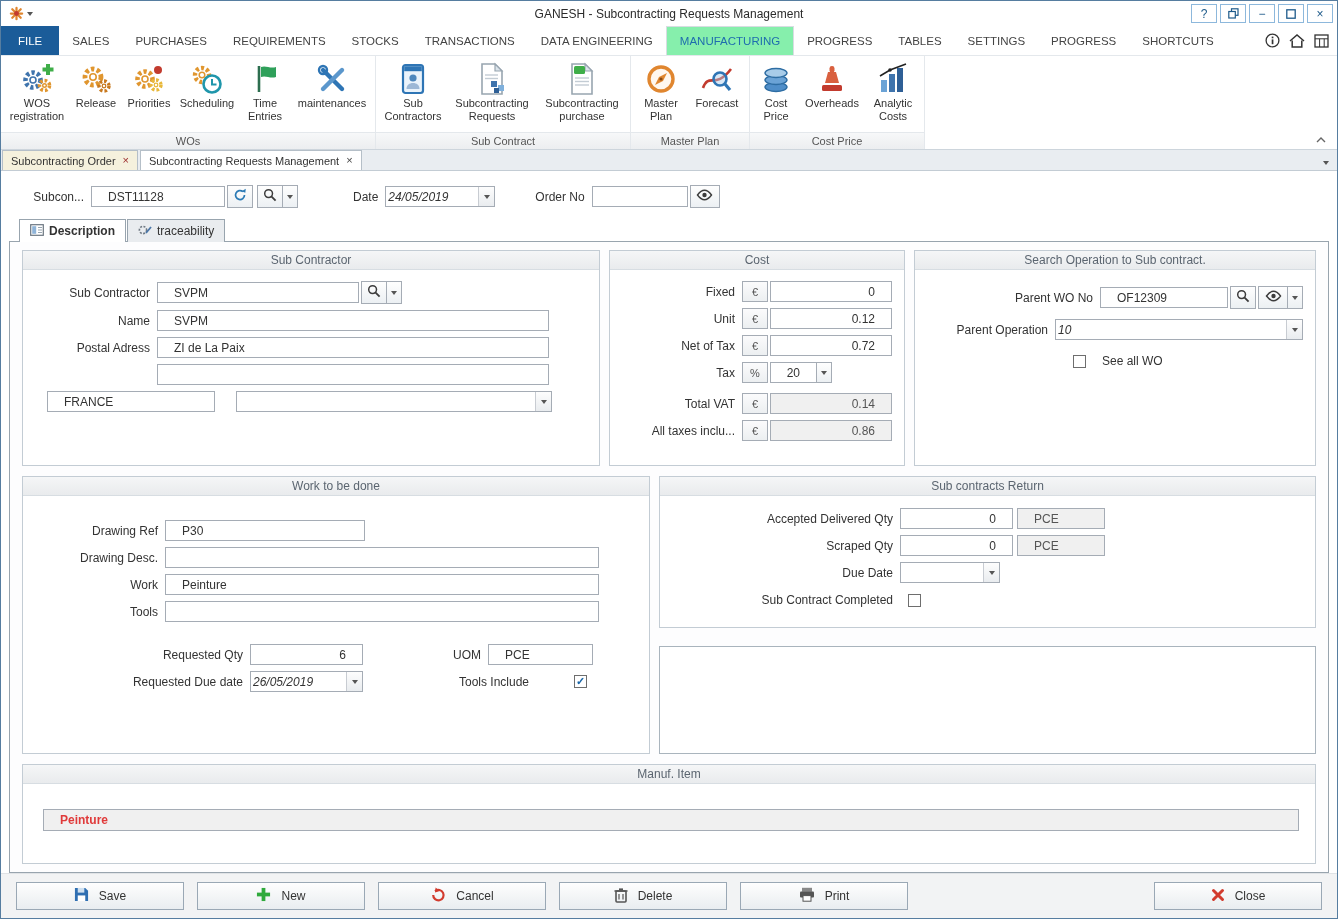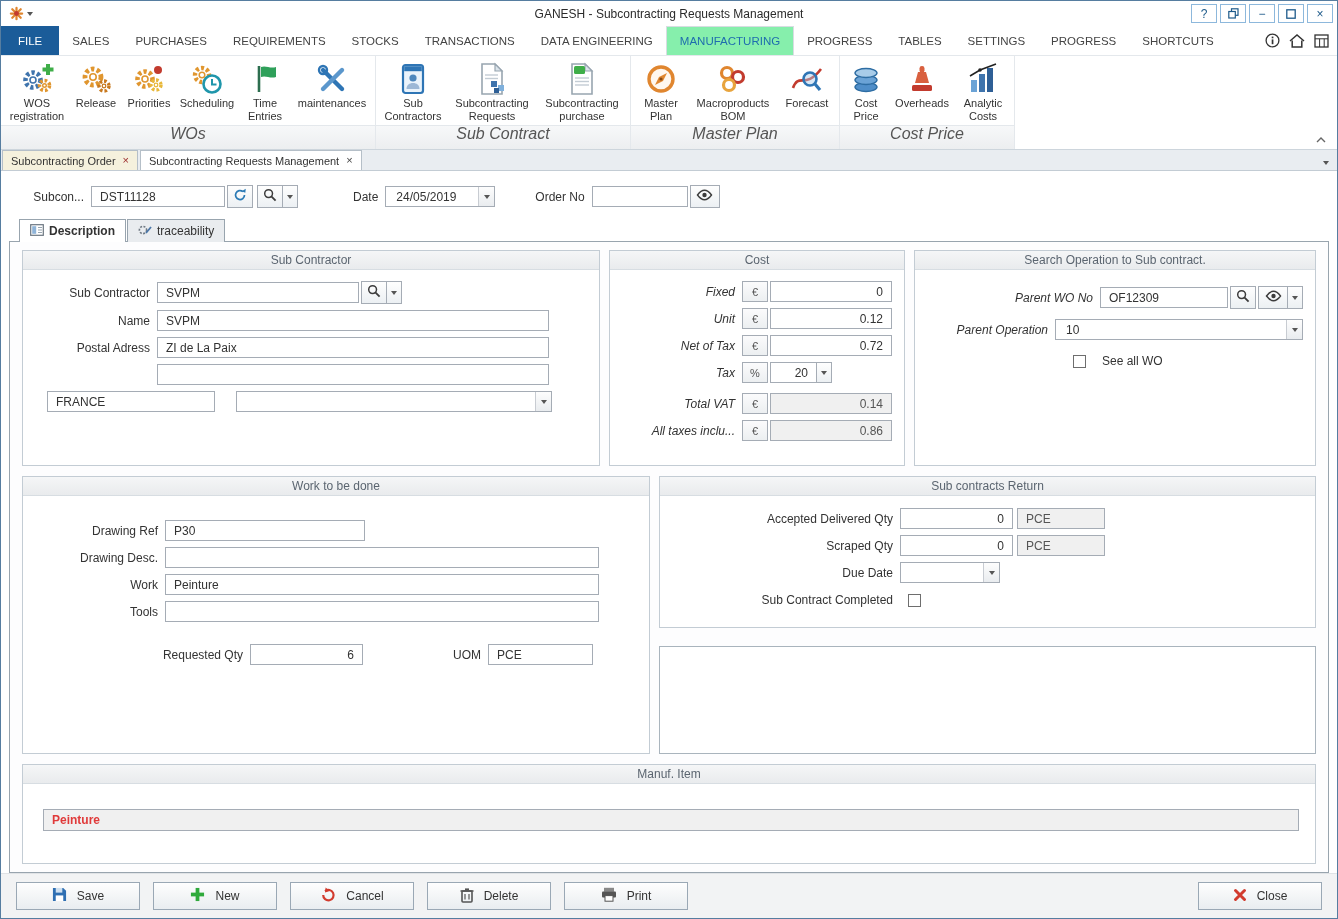--- a/index.html
+++ b/index.html
@@ -21,21 +21,21 @@
   .menu-tab.active { color:#1f6dae; border:1px solid #d8dde2; border-bottom:1px solid #fff; background:#86efac; margin-bottom:-1px; }
   .menu-icons { margin-left:auto; display:flex; align-items:center; gap:9px; padding-right:8px; }
   .micon { display:flex; align-items:center; }
 
   
   .ribbon { flex:none; height:95px; background:#fff; border-top:1px solid #e4e8ec; border-bottom:1px solid #cdd5dc; display:flex; align-items:stretch; position:relative; }
   .rgroup { display:flex; flex-direction:column; border-right:1px solid #e4e8ec; }
   .rgroup-items { flex:1; display:flex; align-items:flex-start; padding:3px 3px 0 3px; }
   .ritem { padding:1px 2px; display:flex; flex-direction:column; align-items:center; text-align:center; font-size:11px; color:#333; line-height:1.15; cursor:default; }
   .ritem .ricon { height:37px; display:flex; align-items:center; justify-content:center; }
-  .rgroup-label { height:24px; text-align:center; font-size:16px; color:#555; background:linear-gradient(#f7f8f9,#eceef0); border-top:1px solid #e4e8ec; line-height:16px;font-style:italic; }
+  .rgroup-label { height:17px; text-align:center; font-size:11px; color:#555; background:linear-gradient(#f7f8f9,#eceef0); border-top:1px solid #e4e8ec; line-height:16px; }
   .ribbon-collapse { position:absolute; right:8px; bottom:3px; width:16px; height:12px; display:flex; align-items:center; justify-content:center; }
 
   
   .doctabs { flex:none; height:21px; background:#e9edf1; display:flex; align-items:flex-end; padding:0 1px; border-bottom:1px solid #c3ccd4; position:relative; }
   .doctab { display:flex; align-items:center; gap:7px; padding:0 8px; font-size:11px; border:1px solid #b5bfc8; border-bottom:none; margin-right:2px; height:20px; cursor:default; }
   .doctab.inactive { background:#f5f1dd; }
   .doctab.active { background:#fff; }
   .tab-x { font-size:11px; line-height:1; }
   .tab-x.red { color:#9c2b2b; } .tab-x.dark { color:#444; }
   .doctab-caret { position:absolute; right:8px; bottom:5px; }
@@ -50,37 +50,37 @@
   .prow { display:flex; gap:9px; align-items:stretch; }
 
   
   .gbox { border:1px solid #c3ccd4; background:#fff; display:flex; flex-direction:column; }
   .gbox-h { flex:none; height:19px; background:linear-gradient(#f5f6f7,#e9ebed); border-bottom:1px solid #d7dde2; text-align:center; font-size:12px; color:#5b6570; line-height:18px; }
   .gbox-b { flex:1; padding:11px 12px 6px 12px; }
 
   
   .frow { display:flex; align-items:center; margin-bottom:6px; }
   .flabel { text-align:right; padding-right:7px; color:#333; white-space:nowrap; }
-  .tb { height:21px; border:1px solid #a5acb5; background:#fff; padding:0 8px; display:flex; align-items:center; font-size:12px; overflow:hidden; white-space:nowrap; }
+  .tb { height:21px; border:1px solid #a5acb5; background:#fff; padding:0 16px; display:flex; align-items:center; font-size:12px; overflow:hidden; white-space:nowrap; }
   .tb.ro { background:#f0f0f0; color:#555; }
   .num { justify-content:flex-end; }
   .sbtn { width:26px; height:23px; flex:none; border:1px solid #a5acb5; background:linear-gradient(#fefefe,#ecf0f3); display:flex; align-items:center; justify-content:center; margin-left:2px; }
   .caret { width:0; height:0; border-left:3.5px solid transparent; border-right:3.5px solid transparent; border-top:4px solid #555; }
   .caret-box { width:15px; height:23px; flex:none; border:1px solid #a5acb5; border-left:none; background:linear-gradient(#fefefe,#ecf0f3); display:flex; align-items:center; justify-content:center; }
   .caret-box.h21 { height:21px; }
-  .combo { position:relative; height:21px; border:1px solid #a5acb5; background:#fff; display:flex; align-items:center; padding:0 19px 0 10px; }
+  .combo { position:relative; height:21px; border:1px solid #a5acb5; background:#fff; display:flex; align-items:center; padding:0 19px 0 2px;font-style:italic; }
   .combo .carr { position:absolute; right:0; top:0; bottom:0; width:16px; background:linear-gradient(#fdfdfd,#e9ecef); border-left:1px solid #c8ccd2; display:flex; align-items:center; justify-content:center; }
   .symbox { width:26px; height:21px; flex:none; border:1px solid #a5acb5; background:linear-gradient(#fbfbfc,#eceff1); color:#555; display:flex; align-items:center; justify-content:center; margin-right:2px; font-size:11px; }
   .cb { width:13px; height:13px; flex:none; border:1px solid #6e6e6e; background:#fff; display:inline-flex; align-items:center; justify-content:center; font-size:11px; font-weight:bold; color:#1a66a8; line-height:1; }
-  .grow { flex:1;font-style:italic; }
+  .grow { flex:1; }
   .notes-box { border:1px solid #a9b4bd; background:#fff; }
 
   
   .footer { flex:none; height:45px; display:flex; align-items:center; padding:0 15px; gap:13px; background:#f2f3f4; border-top:1px solid #e0e3e6; }
-  .fbtn { width:124px; height:28px; border:1px solid #9aa8b5; background:linear-gradient(#fefefe,#e9edf0); display:flex; align-items:center; justify-content:center; gap:10px; font-size:12px; cursor:default; }
+  .fbtn { width:168px; height:28px; border:1px solid #9aa8b5; background:linear-gradient(#fefefe,#e9edf0); display:flex; align-items:center; justify-content:center; gap:10px; font-size:12px; cursor:default; }
   .fbtn.close-btn { margin-left:auto; }
 </style>
 </head>
 <body>
 
 <div class="window">
 
   <div class="titlebar">
     <div class="logo-wrap">
       <span class="micon">
@@ -277,30 +277,20 @@
         <div class="ritem" style="width:54px">
           <span class="ricon">
               <svg width="34" height="34" viewBox="0 0 34 34">
                 <circle cx="17" cy="17" r="12" fill="#fff7ee" stroke="#e0862f" stroke-width="3.4"></circle>
                 <path d="M11 23 L15 15 L23 11 L19 19 Z" fill="#e0862f"></path>
                 <circle cx="17" cy="17" r="1.6" fill="#8a4a12"></circle>
               </svg>
             </span>
           <span>Master Plan</span>
         </div>
-        <div class="ritem" style="width:90px">
-          <span class="ricon">
-              <svg width="34" height="34" viewBox="0 0 34 34">
-                <circle cx="11" cy="11" r="5.5" fill="none" stroke="#e0862f" stroke-width="3.2"></circle>
-                <circle cx="22" cy="15" r="5.5" fill="none" stroke="#c23b2e" stroke-width="3.2"></circle>
-                <circle cx="13" cy="23" r="5.5" fill="none" stroke="#e8a43d" stroke-width="3.2"></circle>
-              </svg>
-            </span>
-          <span>Macroproducts BOM</span>
-        </div>
         <div class="ritem" style="width:58px">
           <span class="ricon">
               <svg width="34" height="34" viewBox="0 0 34 34">
                 <path d="M3 26 C9 10 15 28 31 7" fill="none" stroke="#c23b2e" stroke-width="2.6"></path>
                 <circle cx="20" cy="17" r="6.5" fill="rgba(170,205,235,0.45)" stroke="#2e75b5" stroke-width="2.6"></circle>
                 <line x1="25" y1="22" x2="30" y2="28" stroke="#2e75b5" stroke-width="3.2"></line>
               </svg>
             </span>
           <span>Forecast</span>
         </div>
@@ -568,20 +558,32 @@
               <span class="flabel" style="width:130px">Tools</span>
               <div class="tb" style="width:434px"></div>
             </div>
             <div class="frow" style="margin-top:22px">
               <span class="flabel" style="width:215px">Requested Qty</span>
               <div class="tb num" style="width:113px">6</div>
               <span style="width:90px"></span>
               <span class="flabel">UOM</span>
               <div class="tb" style="width:105px">PCE</div>
             </div>
+            <div class="frow">
+              <span class="flabel" style="width:215px">Requested Due date</span>
+              <div class="combo" style="width:113px">
+                <span>26/05/2019</span>
+                <span class="carr">
+                    <span class="caret"></span>
+                  </span>
+              </div>
+              <span style="width:96px"></span>
+              <span class="flabel">Tools Include</span>
+              <span class="cb" style="margin-left:38px">✓</span>
+            </div>
           </div>
         </div>
 
         <div style="flex:1; display:flex; flex-direction:column; min-width:0">
           <div class="gbox" style="height:152px">
             <div class="gbox-h">Sub contracts Return</div>
             <div class="gbox-b" style="padding-top:12px">
               <div class="frow">
                 <span class="flabel" style="width:228px">Accepted Delivered Qty</span>
                 <div class="tb num" style="width:113px">0</div>

